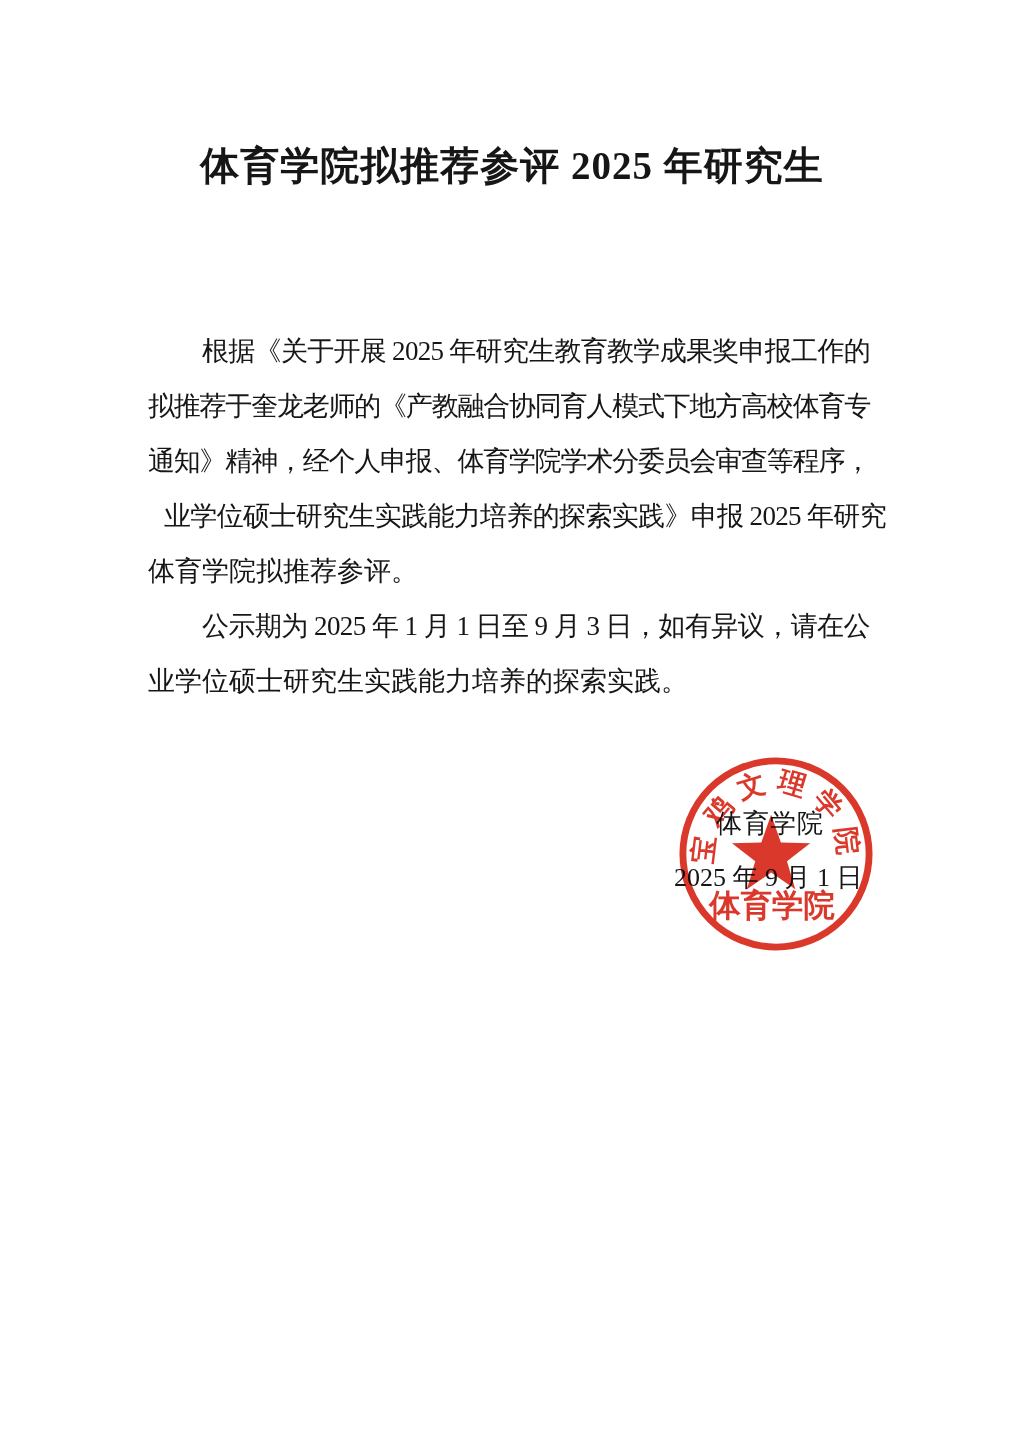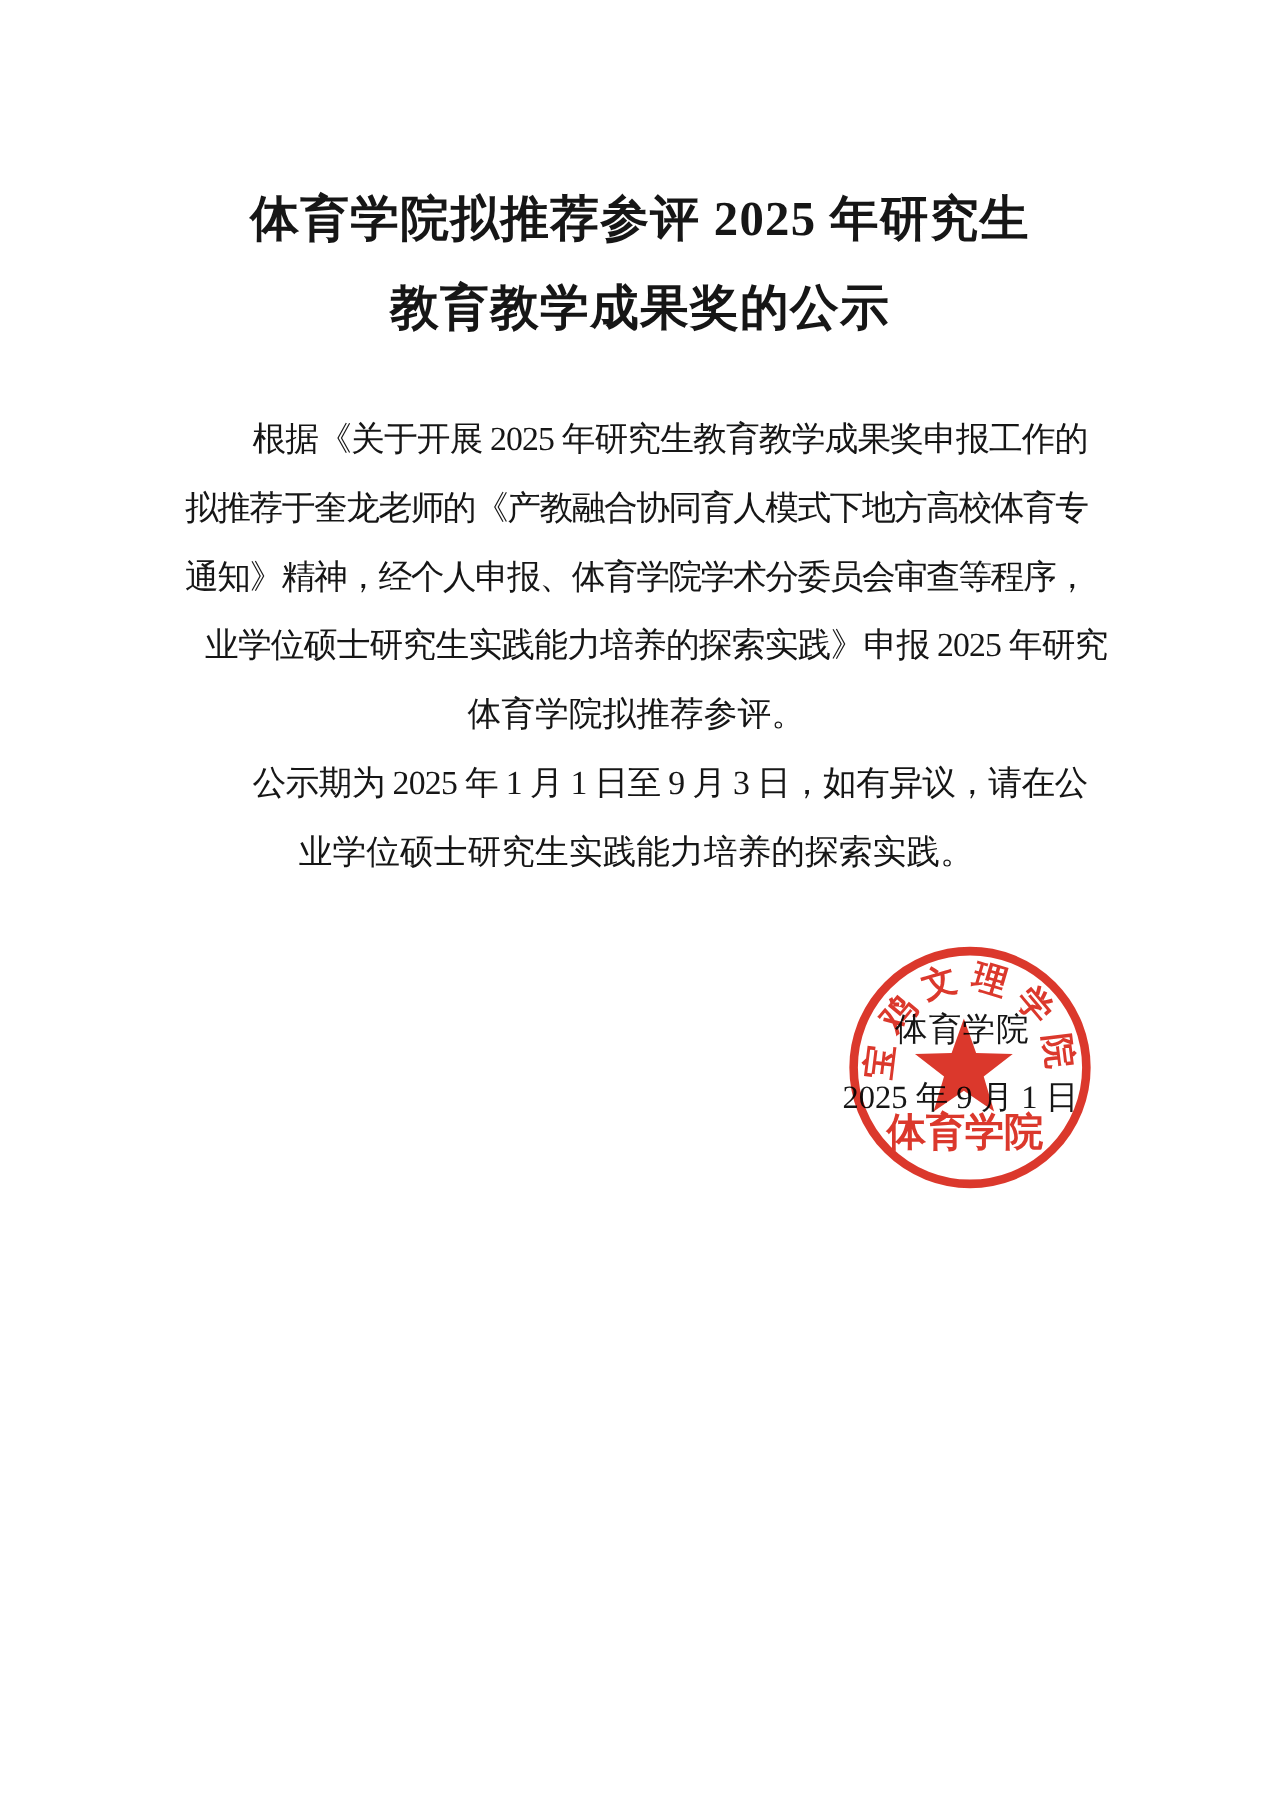--- a/index.html
+++ b/index.html
@@ -8,21 +8,21 @@
     position: relative;
     width: 1024px;
     height: 1448px;
     background: #ffffff;
     overflow: hidden;
     font-family: "Liberation Serif", "DejaVu Serif", serif;
     color: #161616;
   }
   .title {
     position: absolute;
-    top: 140px;
+    top: 130px;
     left: 0;
     width: 1024px;
     text-align: center;
   }
   .title-line {
     font-size: 39px;
     font-weight: bold;
     line-height: 71px;
     letter-spacing: 1px;
     white-space: pre;
@@ -32,21 +32,20 @@
     top: 324px;
     left: 148px;
     width: 722px;
   }
   .line {
     height: 55px;
     line-height: 55px;
     font-size: 27px;
     white-space: pre;
     overflow: visible;
-    text-align: center;
   }
   .line.indent { padding-left: 54px; }
   .sig-org {
     position: absolute;
     top: 808px;
     left: 716px;
     font-size: 26px;
     line-height: 32px;
     white-space: pre;
     letter-spacing: 1px;
@@ -70,21 +69,20 @@
   }
   .seal text { font-family: "Liberation Serif", "DejaVu Serif", serif; }
 </style>
 </head>
 <body>
 
 <div class="page">
 
   <div class="title">
     <div class="title-line">体育学院拟推荐参评 2025 年研究生</div>
-    <div class="title-line">教育教学成果奖的公示</div>
   </div>
 
   <div class="body-block">
     <div class="line indent"><span class="fit" style="letter-spacing: -0.706897px;">根据《关于开展 2025 年研究生教育教学成果奖申报工作的</span></div>
     <div class="line"><span class="fit" style="letter-spacing: -1.21429px;">拟推荐于奎龙老师的《产教融合协同育人模式下地方高校体育专</span></div>
     <div class="line"><span class="fit" style="letter-spacing: -1.21429px;">通知》精神，经个人申报、体育学院学术分委员会审查等程序，</span></div>
     <div class="line"><span class="fit" style="letter-spacing: -0.66129px; margin-left: 16px;">业学位硕士研究生实践能力培养的探索实践》申报 2025 年研究</span></div>
     <div class="line"><span>体育学院拟推荐参评。</span></div>
     <div class="line indent"><span class="fit" style="letter-spacing: -0.554054px;">公示期为 2025 年 1 月 1 日至 9 月 3 日，如有异议，请在公</span></div>
     <div class="line"><span>业学位硕士研究生实践能力培养的探索实践。</span></div>

